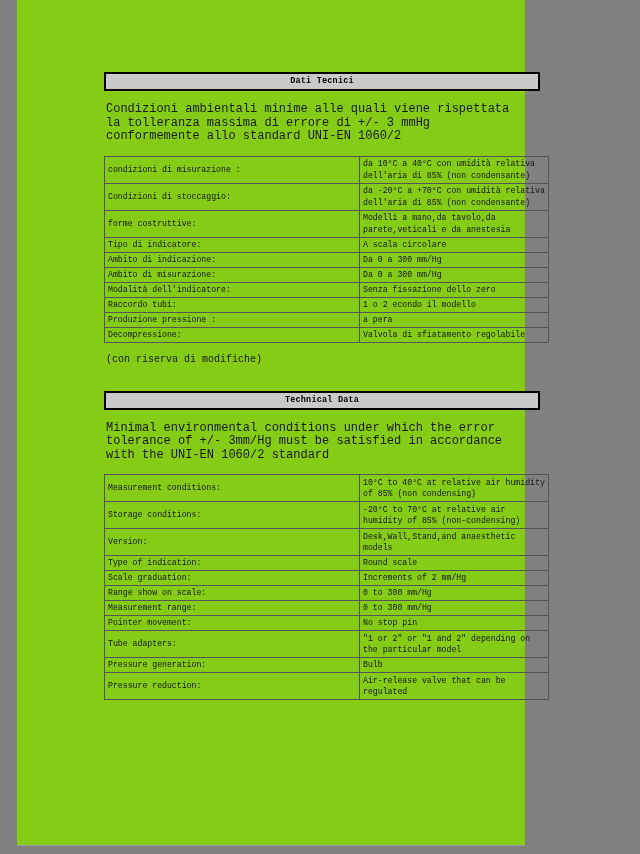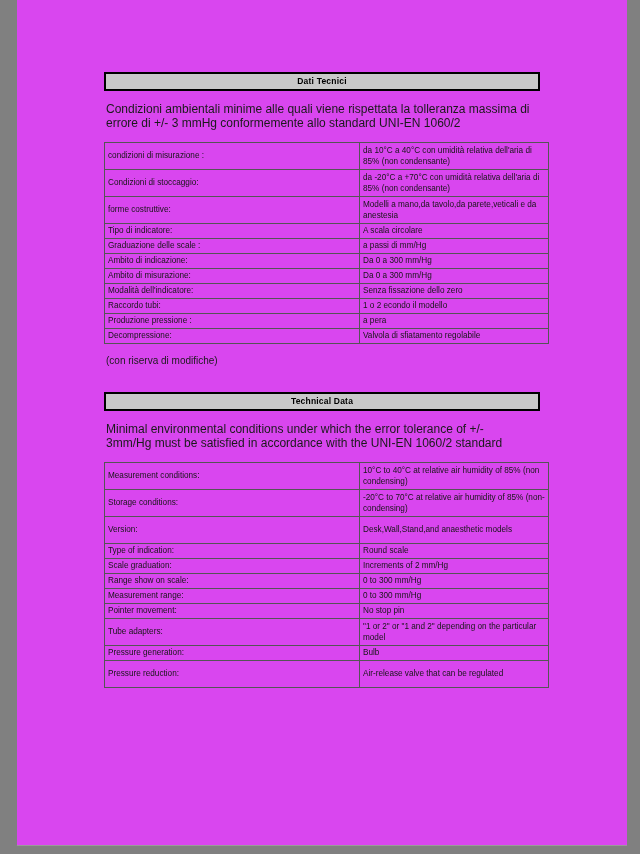--- a/index.html
+++ b/index.html
@@ -17,25 +17,26 @@
     position: absolute;
     left: 0; top: 0;
     width: 640px;
     height: 854px;
     background: #808080;
   }
   #page {
     position: absolute;
     left: 17px;
     top: 0;
-    width: 610px;
+    width: 508px;
     height: 846px;
-    background: #d946ef;
+    background: #84cc16;
     border-bottom: 1px solid #9a9a9a;
     box-sizing: border-box;
+    font-family: Liberation Mono, monospace;
   }
   .content {
     position: absolute;
     left: 87px;
     top: 0;
     width: 436px;
   }
   
   .section-bar {
     border: 2px solid #000000;
@@ -108,24 +109,20 @@
             </tr>
             <tr>
               <td class="label two-line">forme costruttive:</td>
               <td class="value two-line">Modelli a mano,da tavolo,da parete,veticali e da anestesia</td>
             </tr>
             <tr>
               <td class="label one-line">Tipo di indicatore:</td>
               <td class="value one-line">A scala circolare</td>
             </tr>
             <tr>
-              <td class="label one-line">Graduazione delle scale :</td>
-              <td class="value one-line">a passi di mm/Hg</td>
-            </tr>
-            <tr>
               <td class="label one-line">Ambito di indicazione:</td>
               <td class="value one-line">Da 0 a 300 mm/Hg</td>
             </tr>
             <tr>
               <td class="label one-line">Ambito di misurazione:</td>
               <td class="value one-line">Da 0 a 300 mm/Hg</td>
             </tr>
             <tr>
               <td class="label one-line">Modalità dell'indicatore:</td>
               <td class="value one-line">Senza fissazione dello zero</td>

